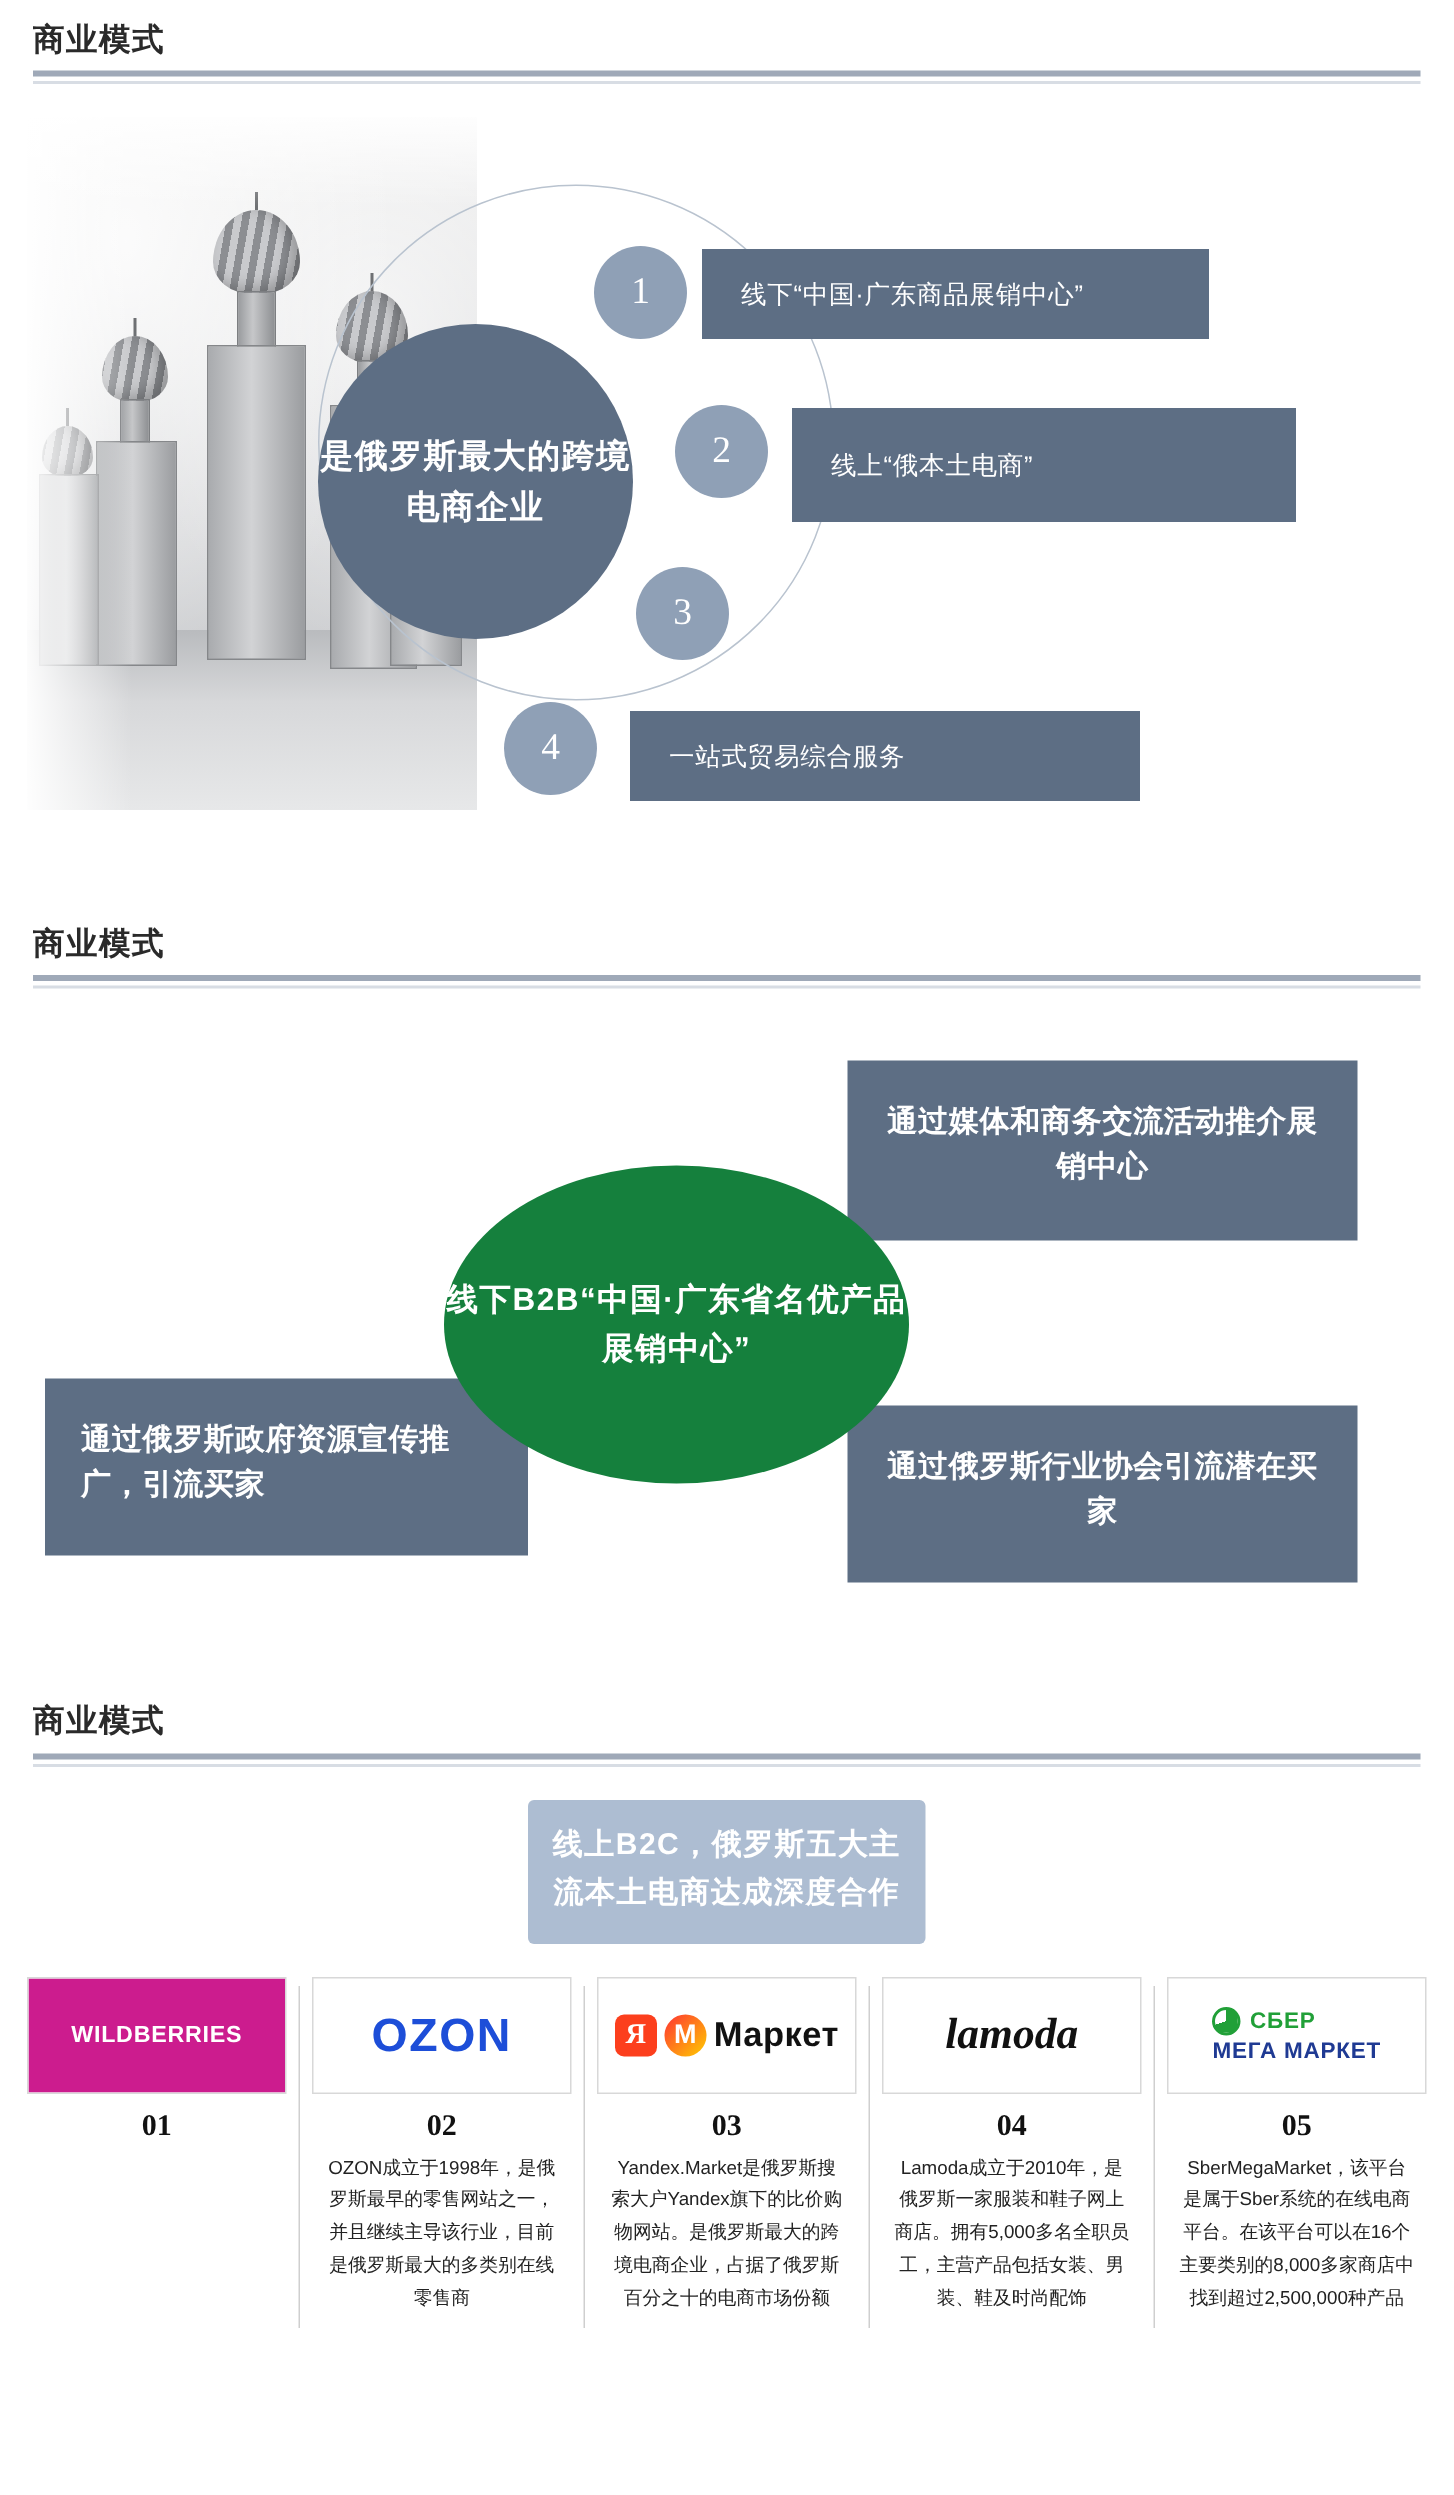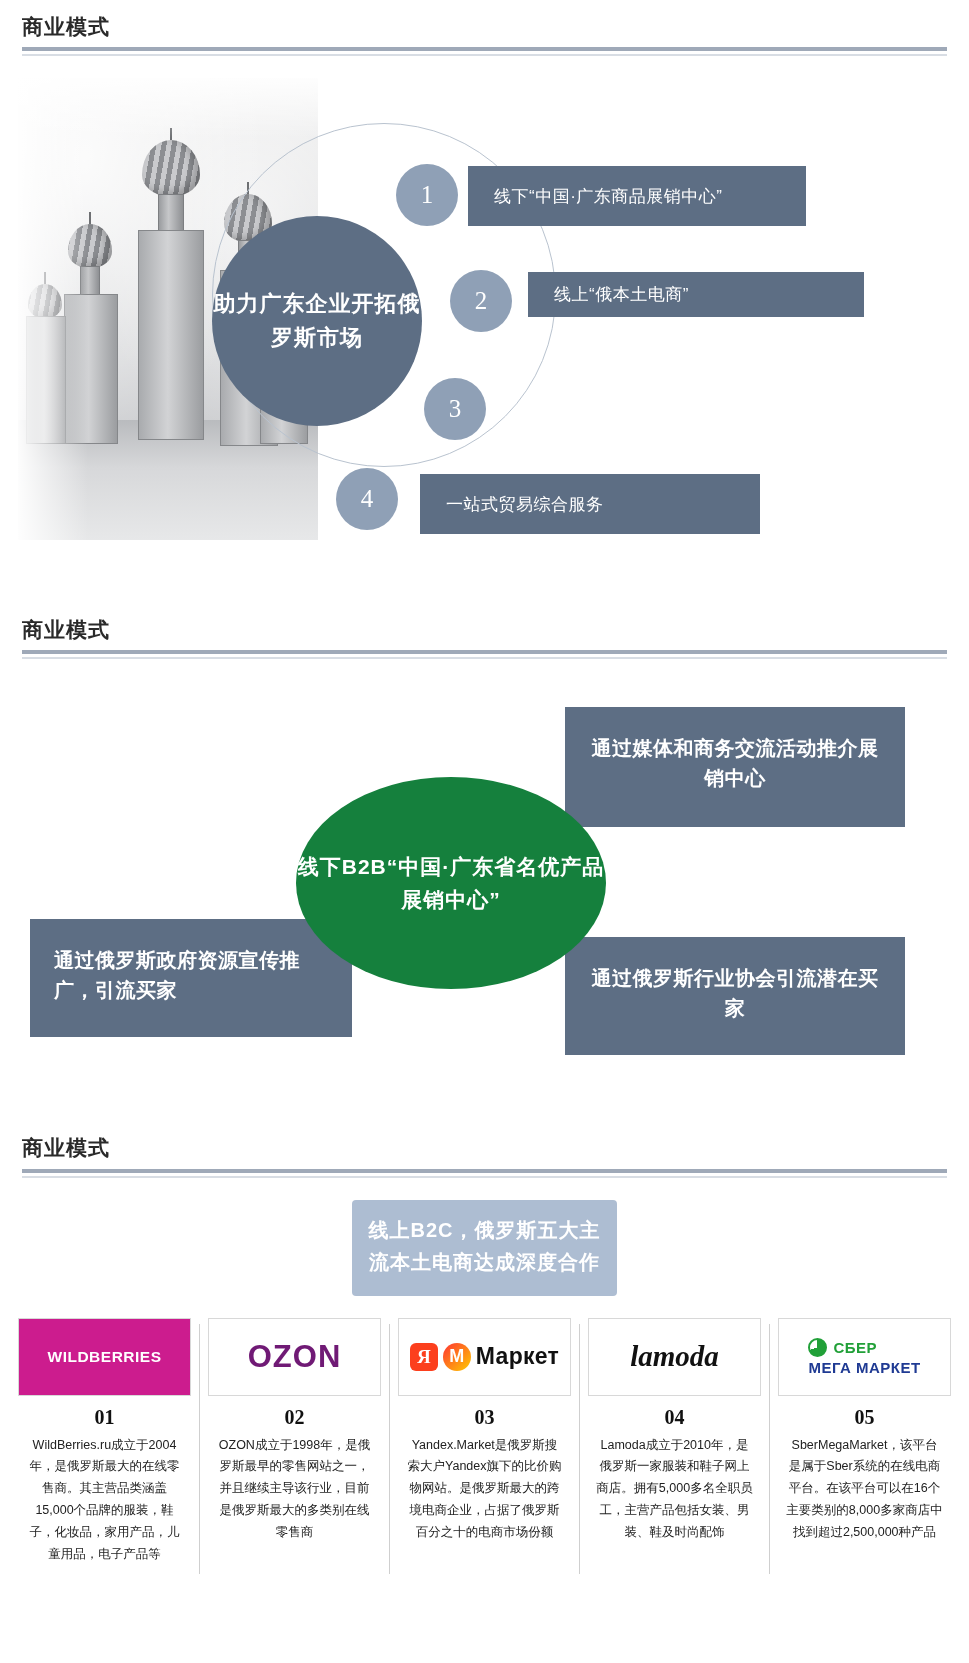--- a/index.html
+++ b/index.html
@@ -201,21 +201,21 @@
   }
 
   
   .lg-wild {
     width: 100%; height: 100%;
     background:#cc1c8e;
     display:flex; align-items:center; justify-content:center;
     color:#fff; font-weight:bold; font-size: 15.5px; letter-spacing: .5px;
   }
   .lg-ozon {
-    color:#701a75; font-weight:bold; font-size: 31px; letter-spacing: 1px;
+    color:#1d4ed8; font-weight:bold; font-size: 31px; letter-spacing: 1px;
   }
   .lg-market { display:flex; align-items:center; gap:5px; }
   .lg-market .ya {
     width:28px;height:28px;border-radius:6px;background:#fc3f1d;color:#fff;
     display:flex;align-items:center;justify-content:center;font-weight:bold;font-size:19px;
     font-family:"Liberation Serif", serif;
   }
   .lg-market .mm {
     width:28px;height:28px;border-radius:50%;
     background: linear-gradient(135deg,#ff3333,#ffcc00);
@@ -281,34 +281,34 @@
         <div class="body-blk" style="left:6px; top:56px; width:48px; height:144px;"></div>
       </div>
 
       <div class="photo-fadeL"></div>
       <div class="photo-fadeT"></div>
     </div>
 
     <div class="ring"></div>
 
     <div class="center-circle">
-      <span>助力广东企业开拓俄罗斯市场</span>
+      <span>是俄罗斯最大的跨境电商企业</span>
     </div>
 
     <div class="num-circle" style="left:396px; top:96px;">
       <span>1</span>
     </div>
     <div class="bar" style="left:468px; top:98px; width:338px; height:60px;text-align:center;">
       <span>线下“中国·广东商品展销中心”</span>
     </div>
 
     <div class="num-circle" style="left:450px; top:202px;">
       <span>2</span>
     </div>
-    <div class="bar" style="left:528px; top:204px; width:336px; height:45px;">
+    <div class="bar" style="left:528px; top:204px; width:336px; height:76px;">
       <span>线上“俄本土电商”</span>
     </div>
 
     <div class="num-circle" style="left:424px; top:310px;">
       <span>3</span>
     </div>
 
     <div class="num-circle" style="left:336px; top:400px;">
       <span>4</span>
     </div>
@@ -354,21 +354,20 @@
       <span>线上B2C，俄罗斯五大主流本土电商达成深度合作</span>
     </div>
 
     <div class="cards">
 
       <div class="card">
         <div class="logo-box">
           <div class="lg-wild">WILDBERRIES</div>
         </div>
         <div class="card-rank">01</div>
-        <div class="card-text">WildBerries.ru成立于2004年，是俄罗斯最大的在线零售商。其主营品类涵盖15,000个品牌的服装，鞋子，化妆品，家用产品，儿童用品，电子产品等</div>
       </div>
       <div class="card-sep"></div>
 
       <div class="card">
         <div class="logo-box">
           <div class="lg-ozon">OZON</div>
         </div>
         <div class="card-rank">02</div>
         <div class="card-text">OZON成立于1998年，是俄罗斯最早的零售网站之一，并且继续主导该行业，目前是俄罗斯最大的多类别在线零售商</div>
       </div>

